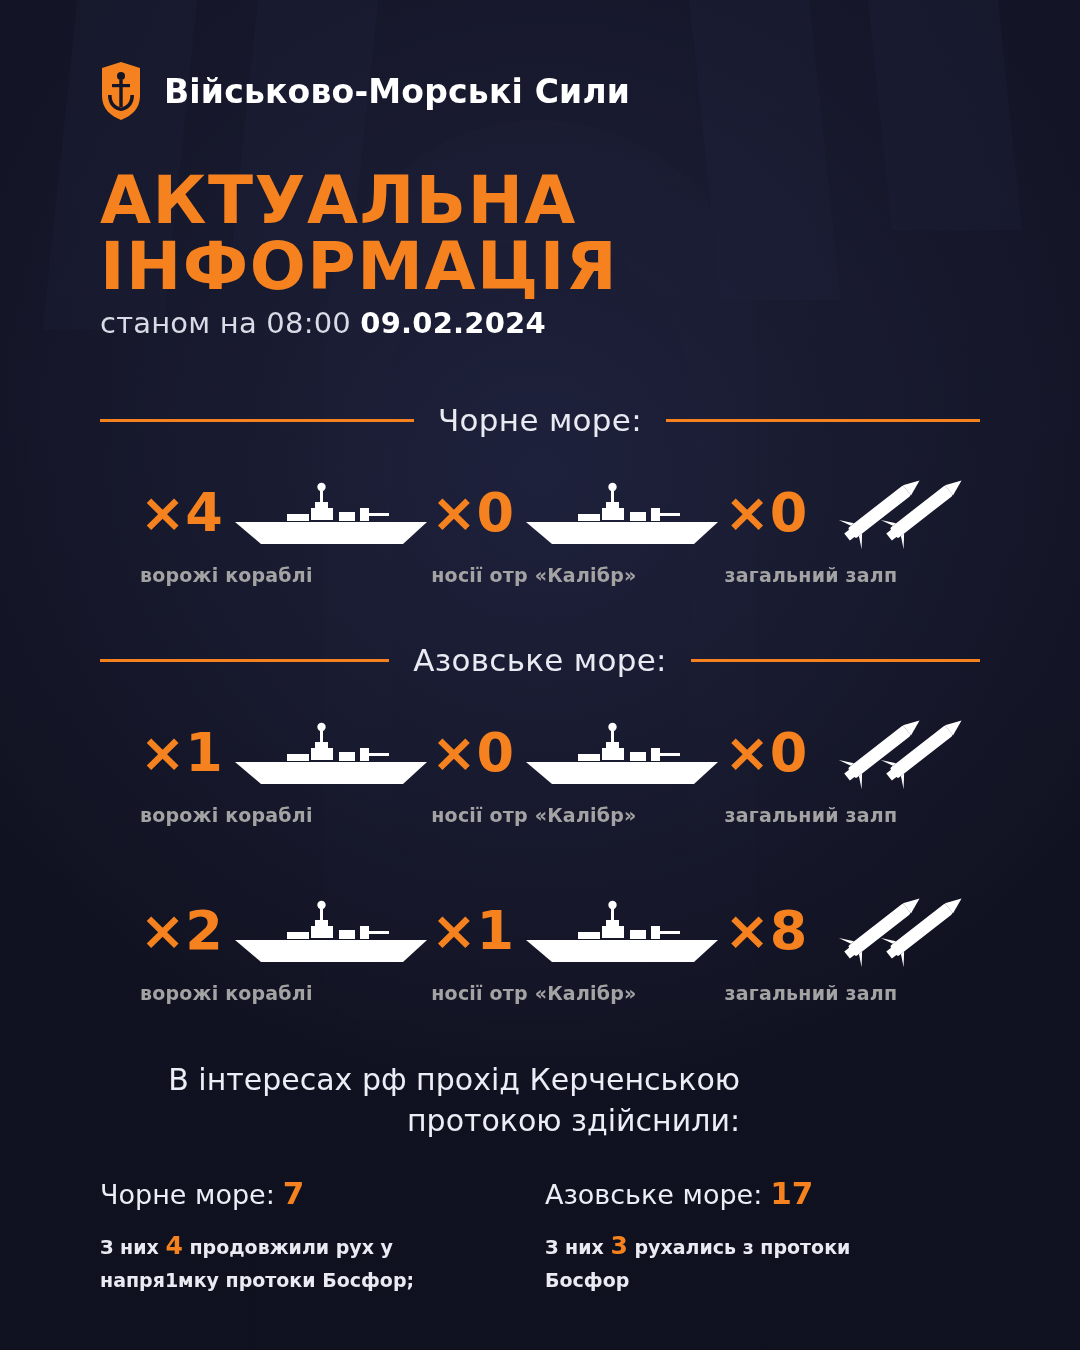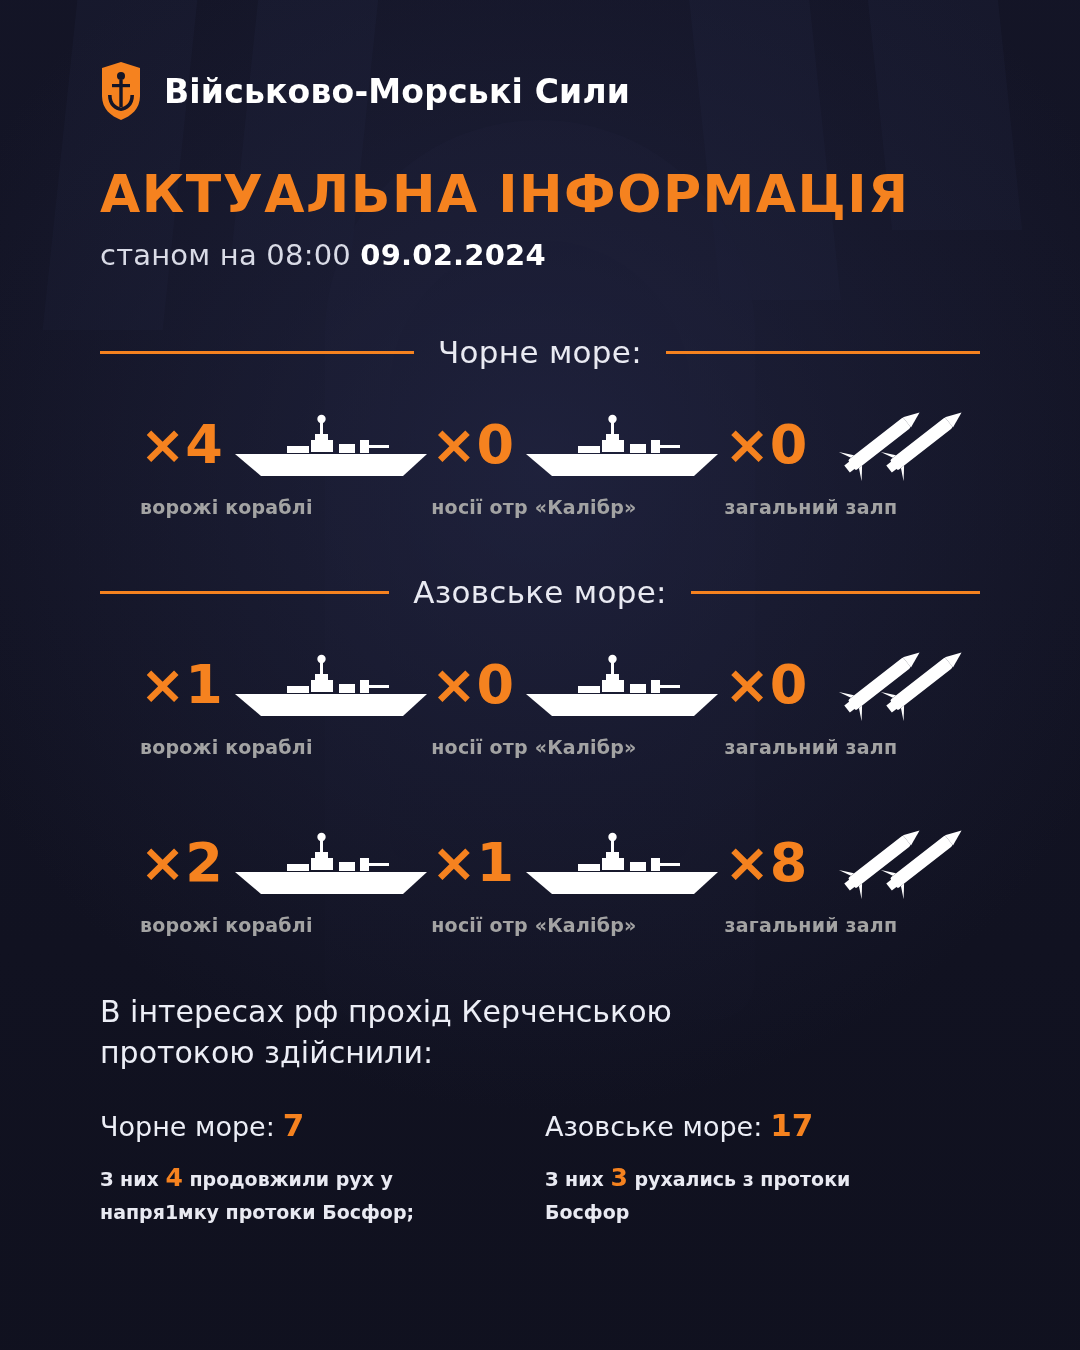--- a/index.html
+++ b/index.html
@@ -82,28 +82,28 @@
   .brand-title {
     font-size: 33px;
     font-weight: bold;
     letter-spacing: .2px;
     color: #ffffff;
     white-space: nowrap;
   }
 
   .headline {
     margin-top: 48px;
-    font-size: 52px;
+    font-size: 66px;
     font-weight: bold;
     color: #f5821f;
     letter-spacing: 1.5px;
     line-height: 1;
   }
   .subline {
-    margin-top: 18px;
+    margin-top: 6px;
     font-size: 29px;
     color: #d9dbe6;
     letter-spacing: .2px;
   }
   .subline .date {
     font-weight: bold;
     color: #ffffff;
   }
 
   
@@ -167,20 +167,21 @@
 
   
   .footer {
     margin-top: 36px;
   }
   .footer-title {
     font-size: 30px;
     color: #eceef6;
     line-height: 1.35;
     max-width: 640px;
+    text-align: right;
   }
   .footer-cols {
     display: flex;
     margin-top: 34px;
   }
   .fcol { width: 50%; }
   .fcol.right { padding-left: 10px; }
   .fhead {
     font-size: 27px;
     color: #eceef6;

